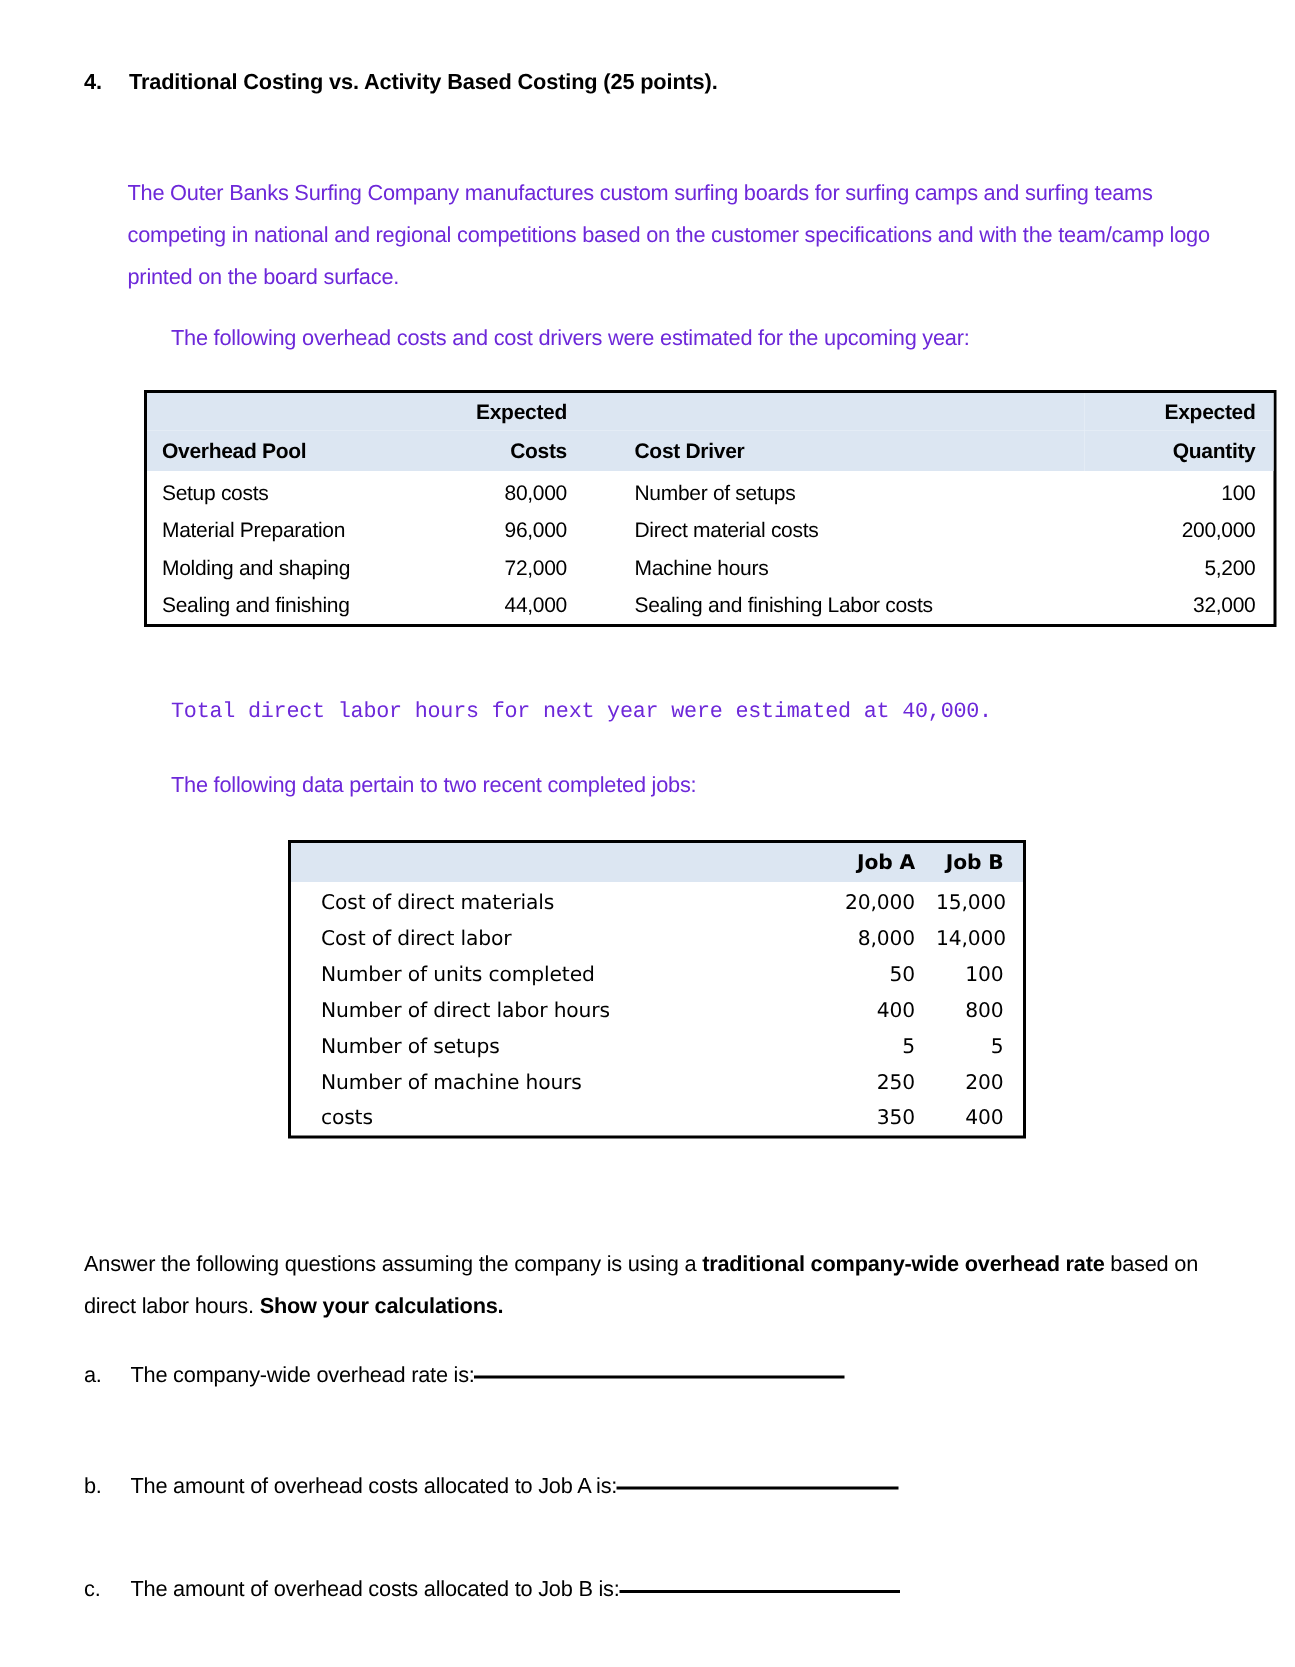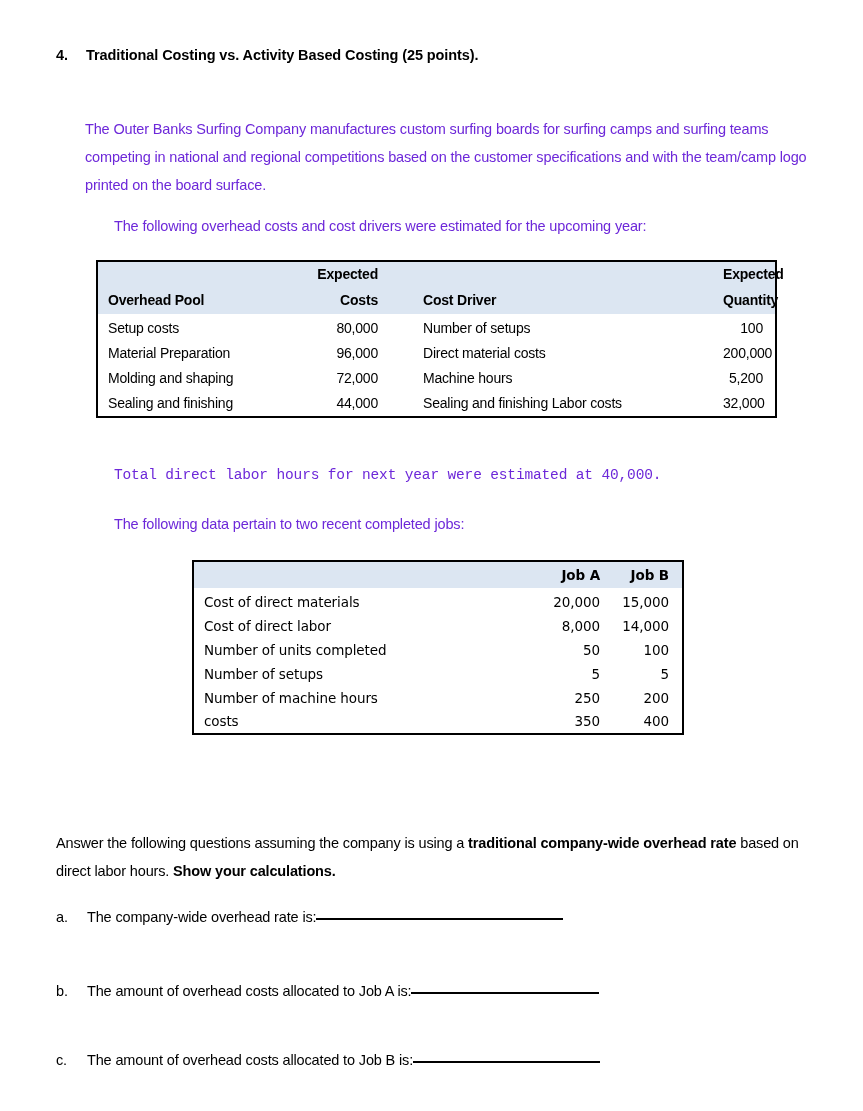--- a/index.html
+++ b/index.html
@@ -85,21 +85,21 @@
     vertical-align: bottom;
     white-space: nowrap;
   }
   .hdr-band { background: #dce6f2; }
   .hdr-band td { font-weight: bold; }
 
   
   #tbl-overhead {
     left: 96px;
     top: 260px;
-    width: 681px;
+    width: 755px;
     font-size: 14px;
     letter-spacing: -0.2px;
   }
   #tbl-overhead td { height: 25px; line-height: 25px; }
   #tbl-overhead .c-pool     { width: 170px; padding-left: 10px; text-align: left;  }
   #tbl-overhead .c-cost     { width: 100px; padding-right: 24px; text-align: right; }
   #tbl-overhead .c-driver   { width: 300px; padding-left: 21px; text-align: left;  }
   #tbl-overhead .c-qty      { padding-right: 12px; text-align: right; }
   #tbl-overhead .r-head1 td { height: 25px; line-height: 25px; }
   #tbl-overhead .r-head2 td { height: 27px; line-height: 27px; }
@@ -108,21 +108,21 @@
   
   #tbl-jobs {
     left: 192px;
     top: 560px;
     width: 492px;
     font-size: 14.5px;
     letter-spacing: -0.1px;
     font-family: "DejaVu Sans", sans-serif;
   }
   #tbl-jobs td { height: 24px; line-height: 24px; font-size: 13.5px; }
-  #tbl-jobs .c-label { width: 300px; padding-left: 10px; text-align: left; margin-top: 29px; }
+  #tbl-jobs .c-label { width: 300px; padding-left: 20px; text-align: left; margin-top: 29px; }
   #tbl-jobs .c-a     { width: 96px; padding-right: 14px; text-align: right; }
   #tbl-jobs .c-b     { padding-right: 13px; text-align: right; }
   #tbl-jobs .hdr-band td { height: 20px; line-height: 26px; font-weight: bold; }
   #tbl-jobs .body-first td { padding-top: 2px; }
   #tbl-jobs .wrap-row td { height: 23px; line-height: 23px; }
 
   
   #answer-intro {
     position: absolute;
     left: 56px;
@@ -238,20 +238,25 @@
           <td class="c-label">Cost of direct labor</td>
           <td class="c-a">8,000</td>
           <td class="c-b">14,000</td>
         </tr>
         <tr>
           <td class="c-label">Number of units completed</td>
           <td class="c-a">50</td>
           <td class="c-b">100</td>
         </tr>
         <tr>
+          <td class="c-label">Number of direct labor hours</td>
+          <td class="c-a">400</td>
+          <td class="c-b">800</td>
+        </tr>
+        <tr>
           <td class="c-label">Number of setups</td>
           <td class="c-a">5</td>
           <td class="c-b">5</td>
         </tr>
         <tr>
           <td class="c-label">Number of machine hours</td>
           <td class="c-a">250</td>
           <td class="c-b">200</td>
         </tr>
 

